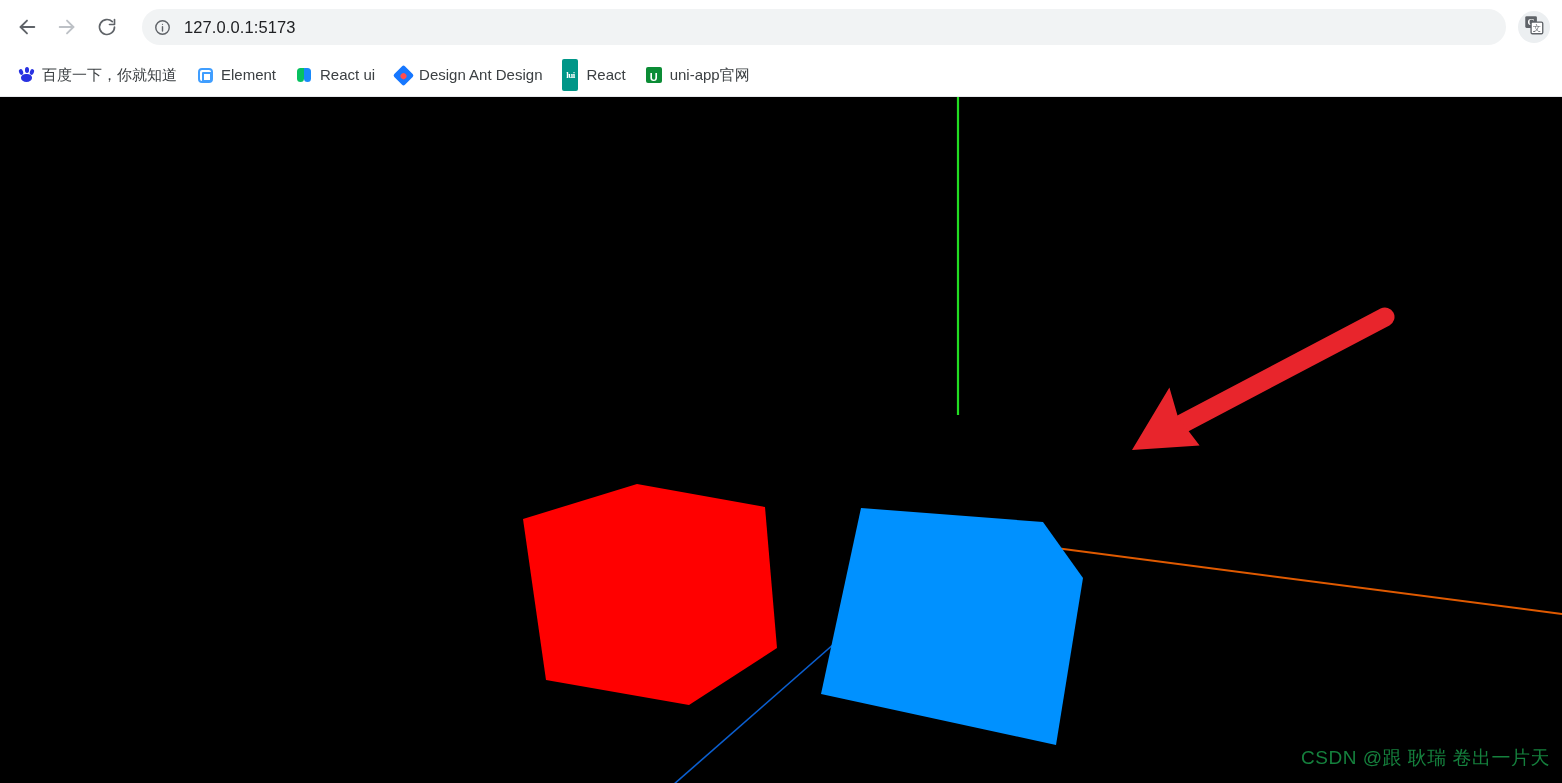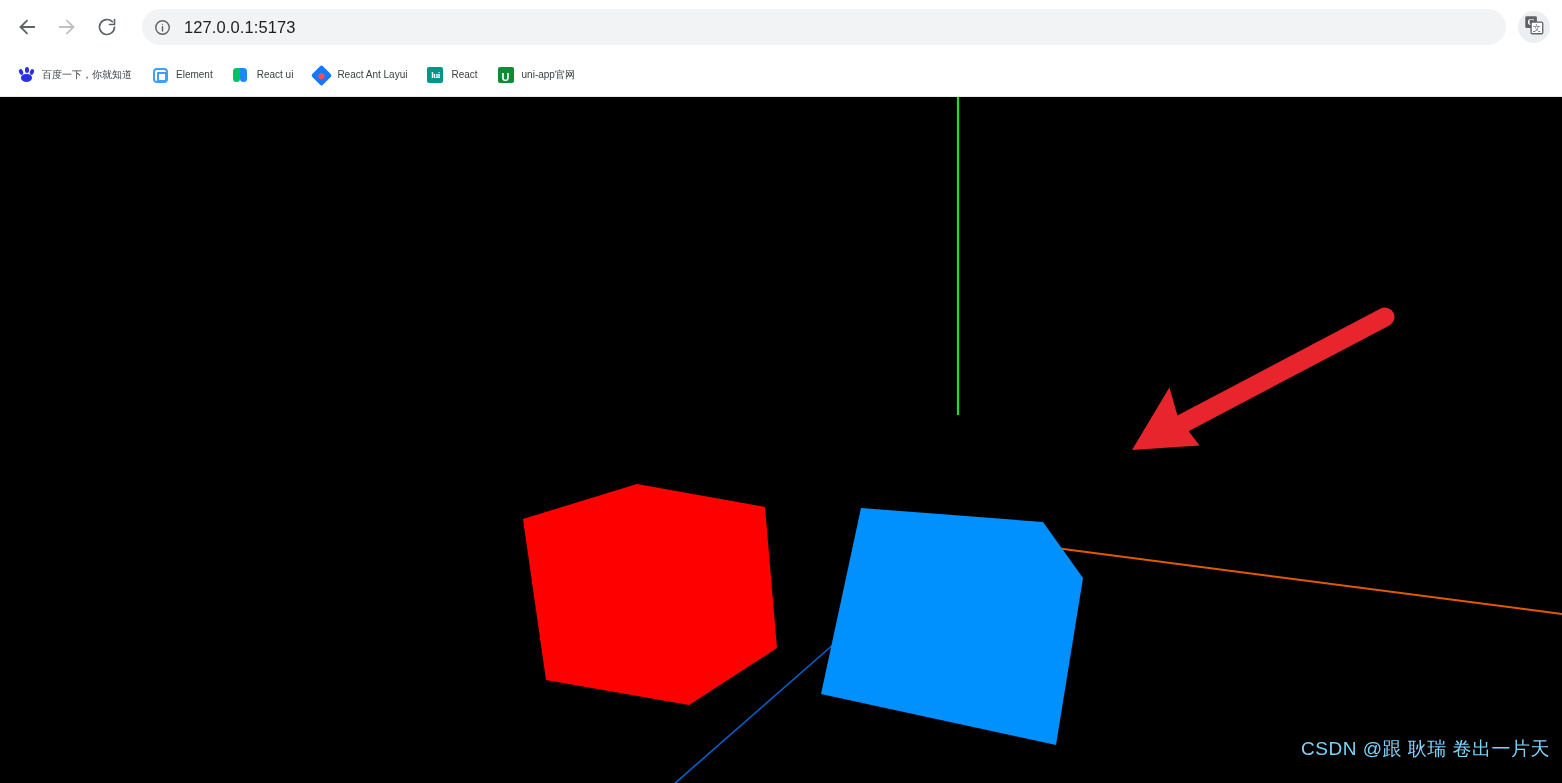--- a/index.html
+++ b/index.html
@@ -119,21 +119,21 @@
     width: 16px;
     height: 16px;
     margin-right: 8px;
     flex: 0 0 16px;
     display: flex;
     align-items: center;
     justify-content: center;
     position: relative;
   }
   .bm-label {
-    font-size: 10px;
+    font-size: 15px;
     color: #3c4043;
     line-height: 18px;
   }
 
   
   .fav-baidu {
     width: 16px; height: 16px;
     position: relative;
   }
   .fav-baidu i {
@@ -188,21 +188,21 @@
   .fav-antd::after {
     content: "";
     position: absolute;
     left: 4.5px; top: 4.5px;
     width: 6px; height: 6px;
     background: #ff4d4f;
     border-radius: 50%;
   }
 
   .fav-layui {
-    width: 16px; height: 16px;
+    width: 16px; height: 32px;
     background: #009688;
     border-radius: 2px;
     color: #ffffff;
     font-size: 9px;
     font-weight: bold;
     display: flex;
     align-items: center;
     justify-content: center;
     letter-spacing: -0.5px;
     font-family: "Liberation Serif", serif;
@@ -232,22 +232,22 @@
     position: absolute;
     left: 0; top: 0;
     width: 1562px;
     height: 688px;
     display: block;
   }
 
   .watermark {
     position: absolute;
     right: 12px;
-    bottom: 21px;
-    color: #7dd3fc;
+    bottom: 12px;
+    color: #15803d;
     font-size: 19px;
     letter-spacing: 0.5px;
     white-space: nowrap;
     user-select: none;
     pointer-events: none;
   }
 </style>
 </head>
 <body>
 
@@ -333,21 +333,21 @@
             <i></i>
           </span>
       </span>
       <span class="bm-label">React ui</span>
     </div>
 
     <div class="bookmark">
       <span class="bm-icon">
         <span class="fav-antd"></span>
       </span>
-      <span class="bm-label">React Ant Layui</span>
+      <span class="bm-label">Design Ant Design</span>
     </div>
 
     <div class="bookmark">
       <span class="bm-icon">
         <span class="fav-layui">lui</span>
       </span>
       <span class="bm-label">React</span>
     </div>
 
     <div class="bookmark">

